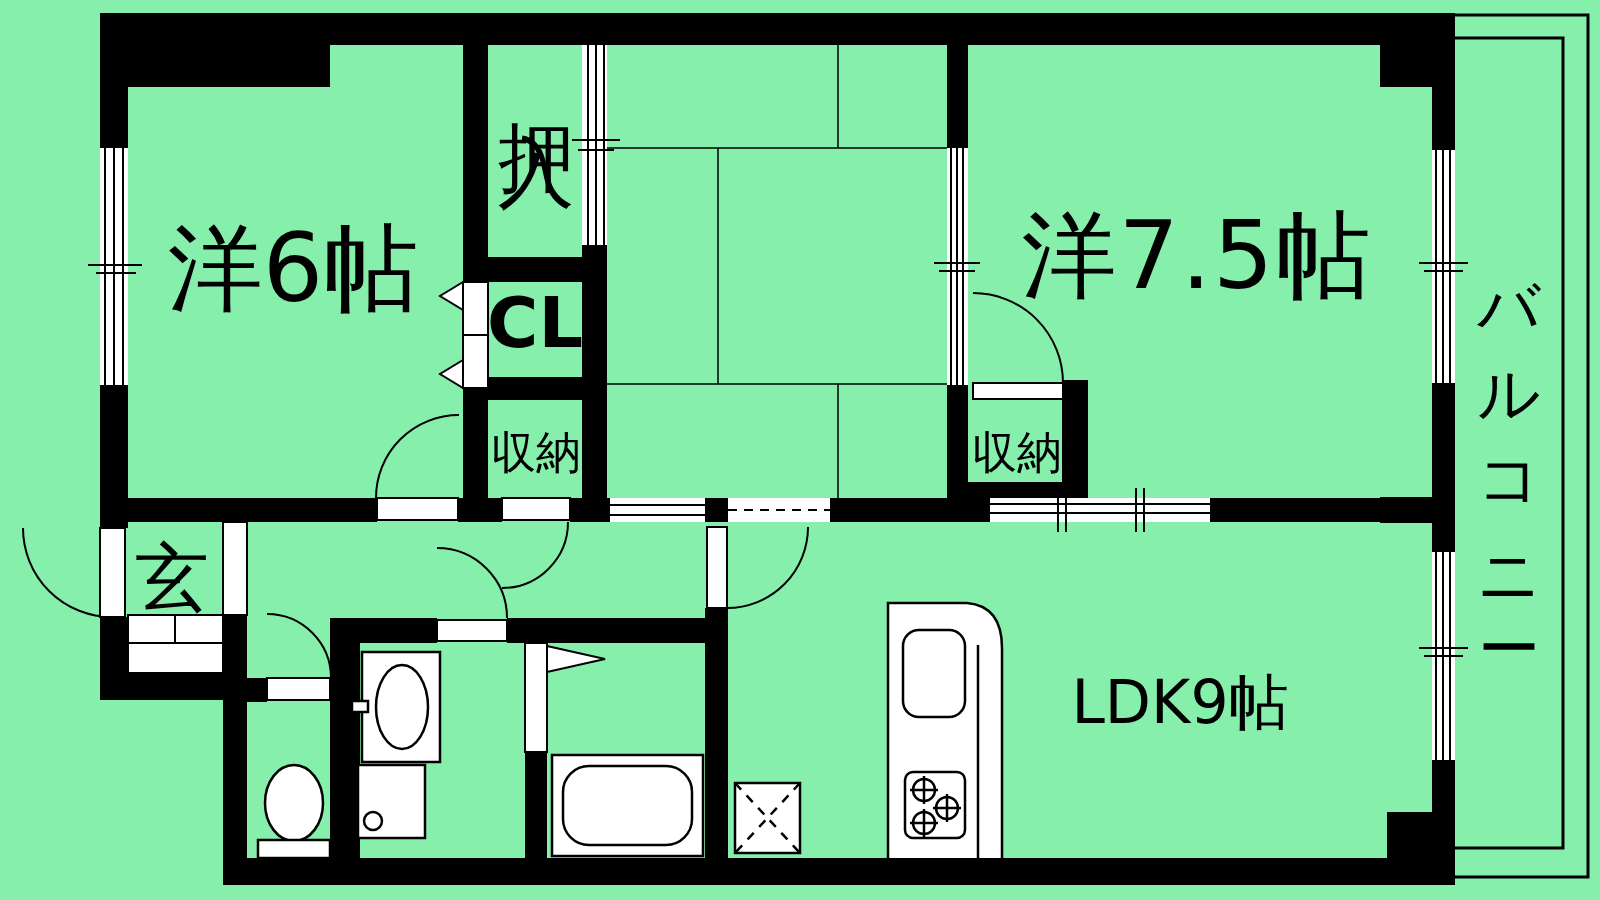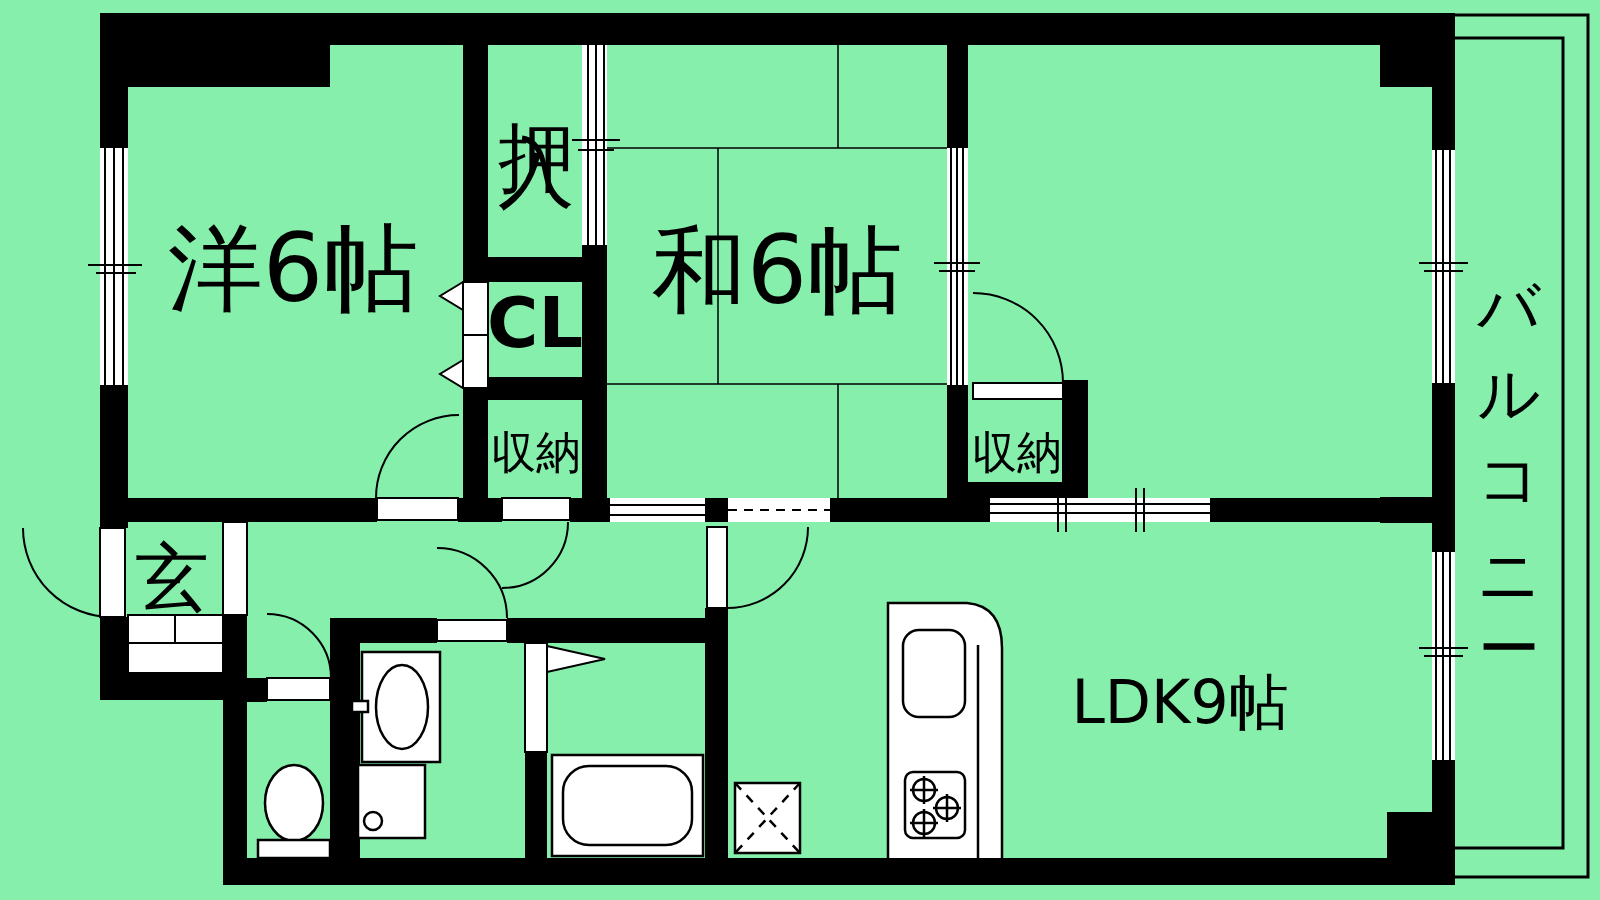--- a/index.html
+++ b/index.html
@@ -225,21 +225,21 @@
         <line x1="910" y1="823" x2="938" y2="823"></line>
   </g>
   <g fill="#fff" stroke="#000" stroke-width="2.5">
     <rect x="735" y="783" width="65" height="70"></rect>
     <line x1="735" y1="783" x2="800" y2="853" stroke-dasharray="9 8"></line>
     <line x1="800" y1="783" x2="735" y2="853" stroke-dasharray="9 8"></line>
   </g>
 </svg>
 
   <div class="lbl r-west6">洋6帖</div>
-  <div class="lbl r-wa6">和6帖</div>
+  <div class="lbl r-west75">洋7.5帖</div>
   <div class="lbl r-ldk">LDK9帖</div>
   <div class="lbl vert r-oshiire">押入</div>
   <div class="lbl r-cl">CL</div>
   <div class="lbl r-stor1">収納</div>
   <div class="lbl r-stor2">収納</div>
   <div class="lbl r-genkan">玄</div>
   <div class="lbl vert r-balcony">バルコニー</div>
 </div>
 
 </body></html>

